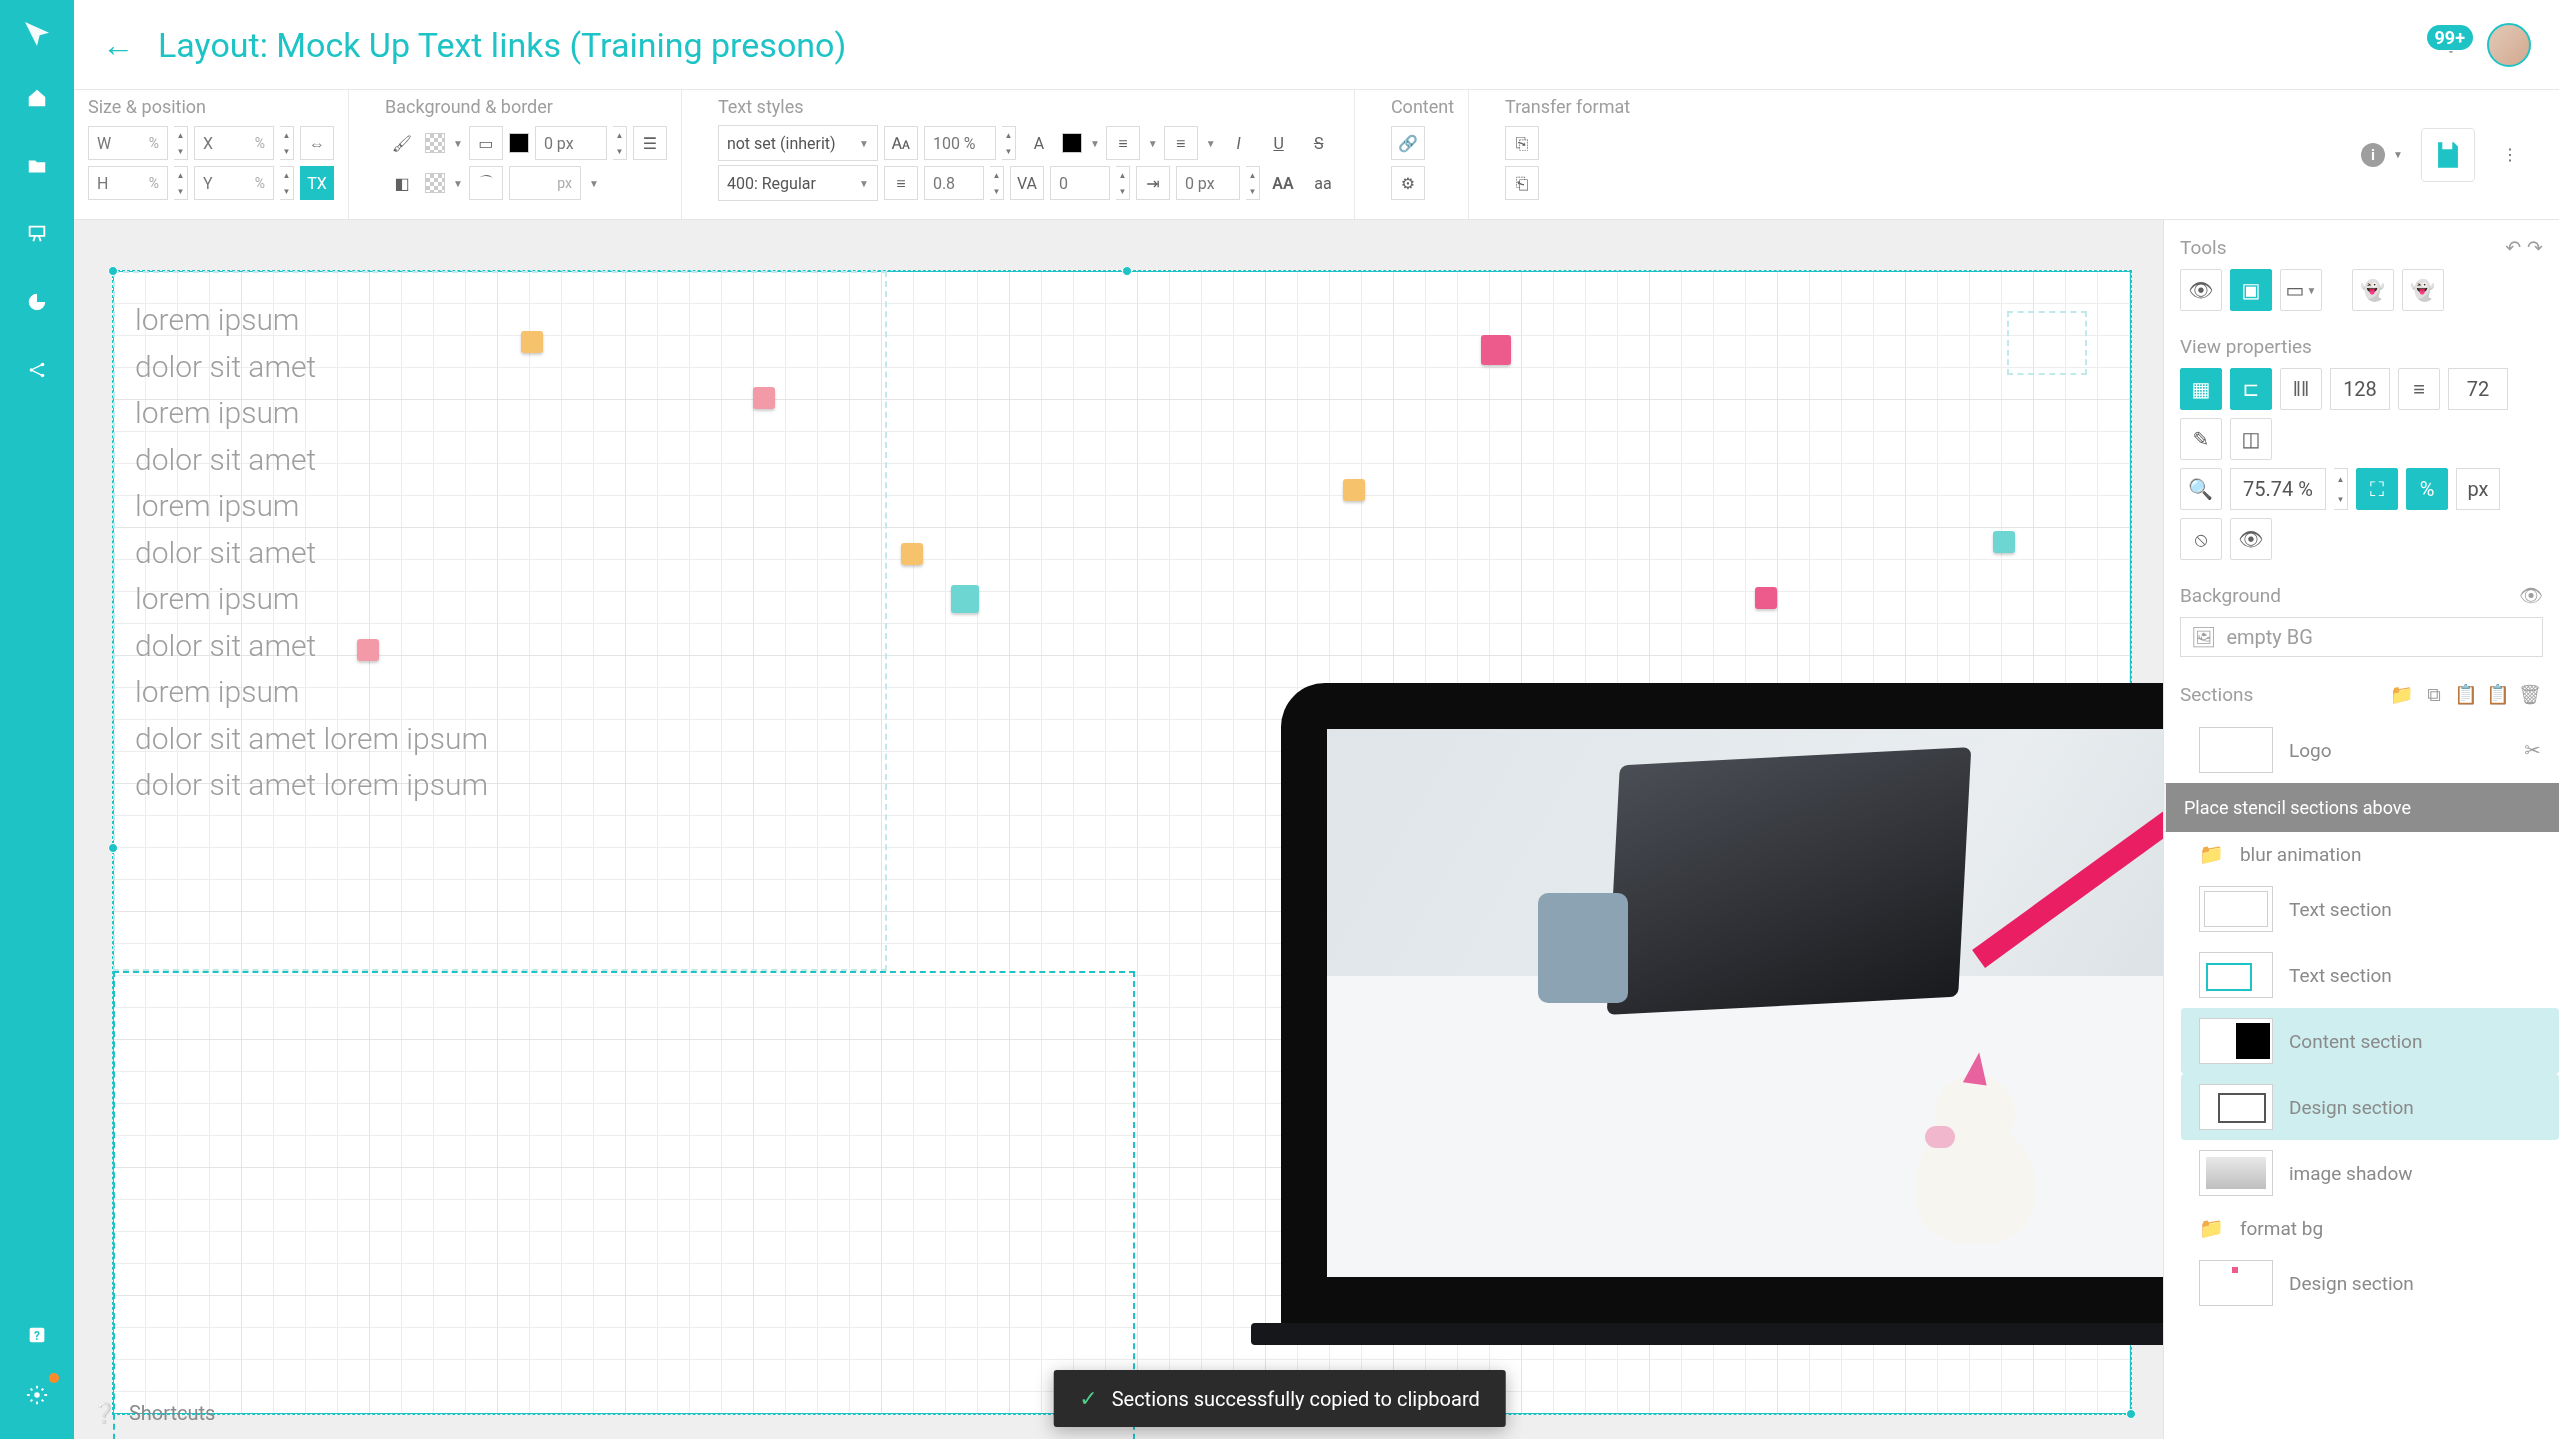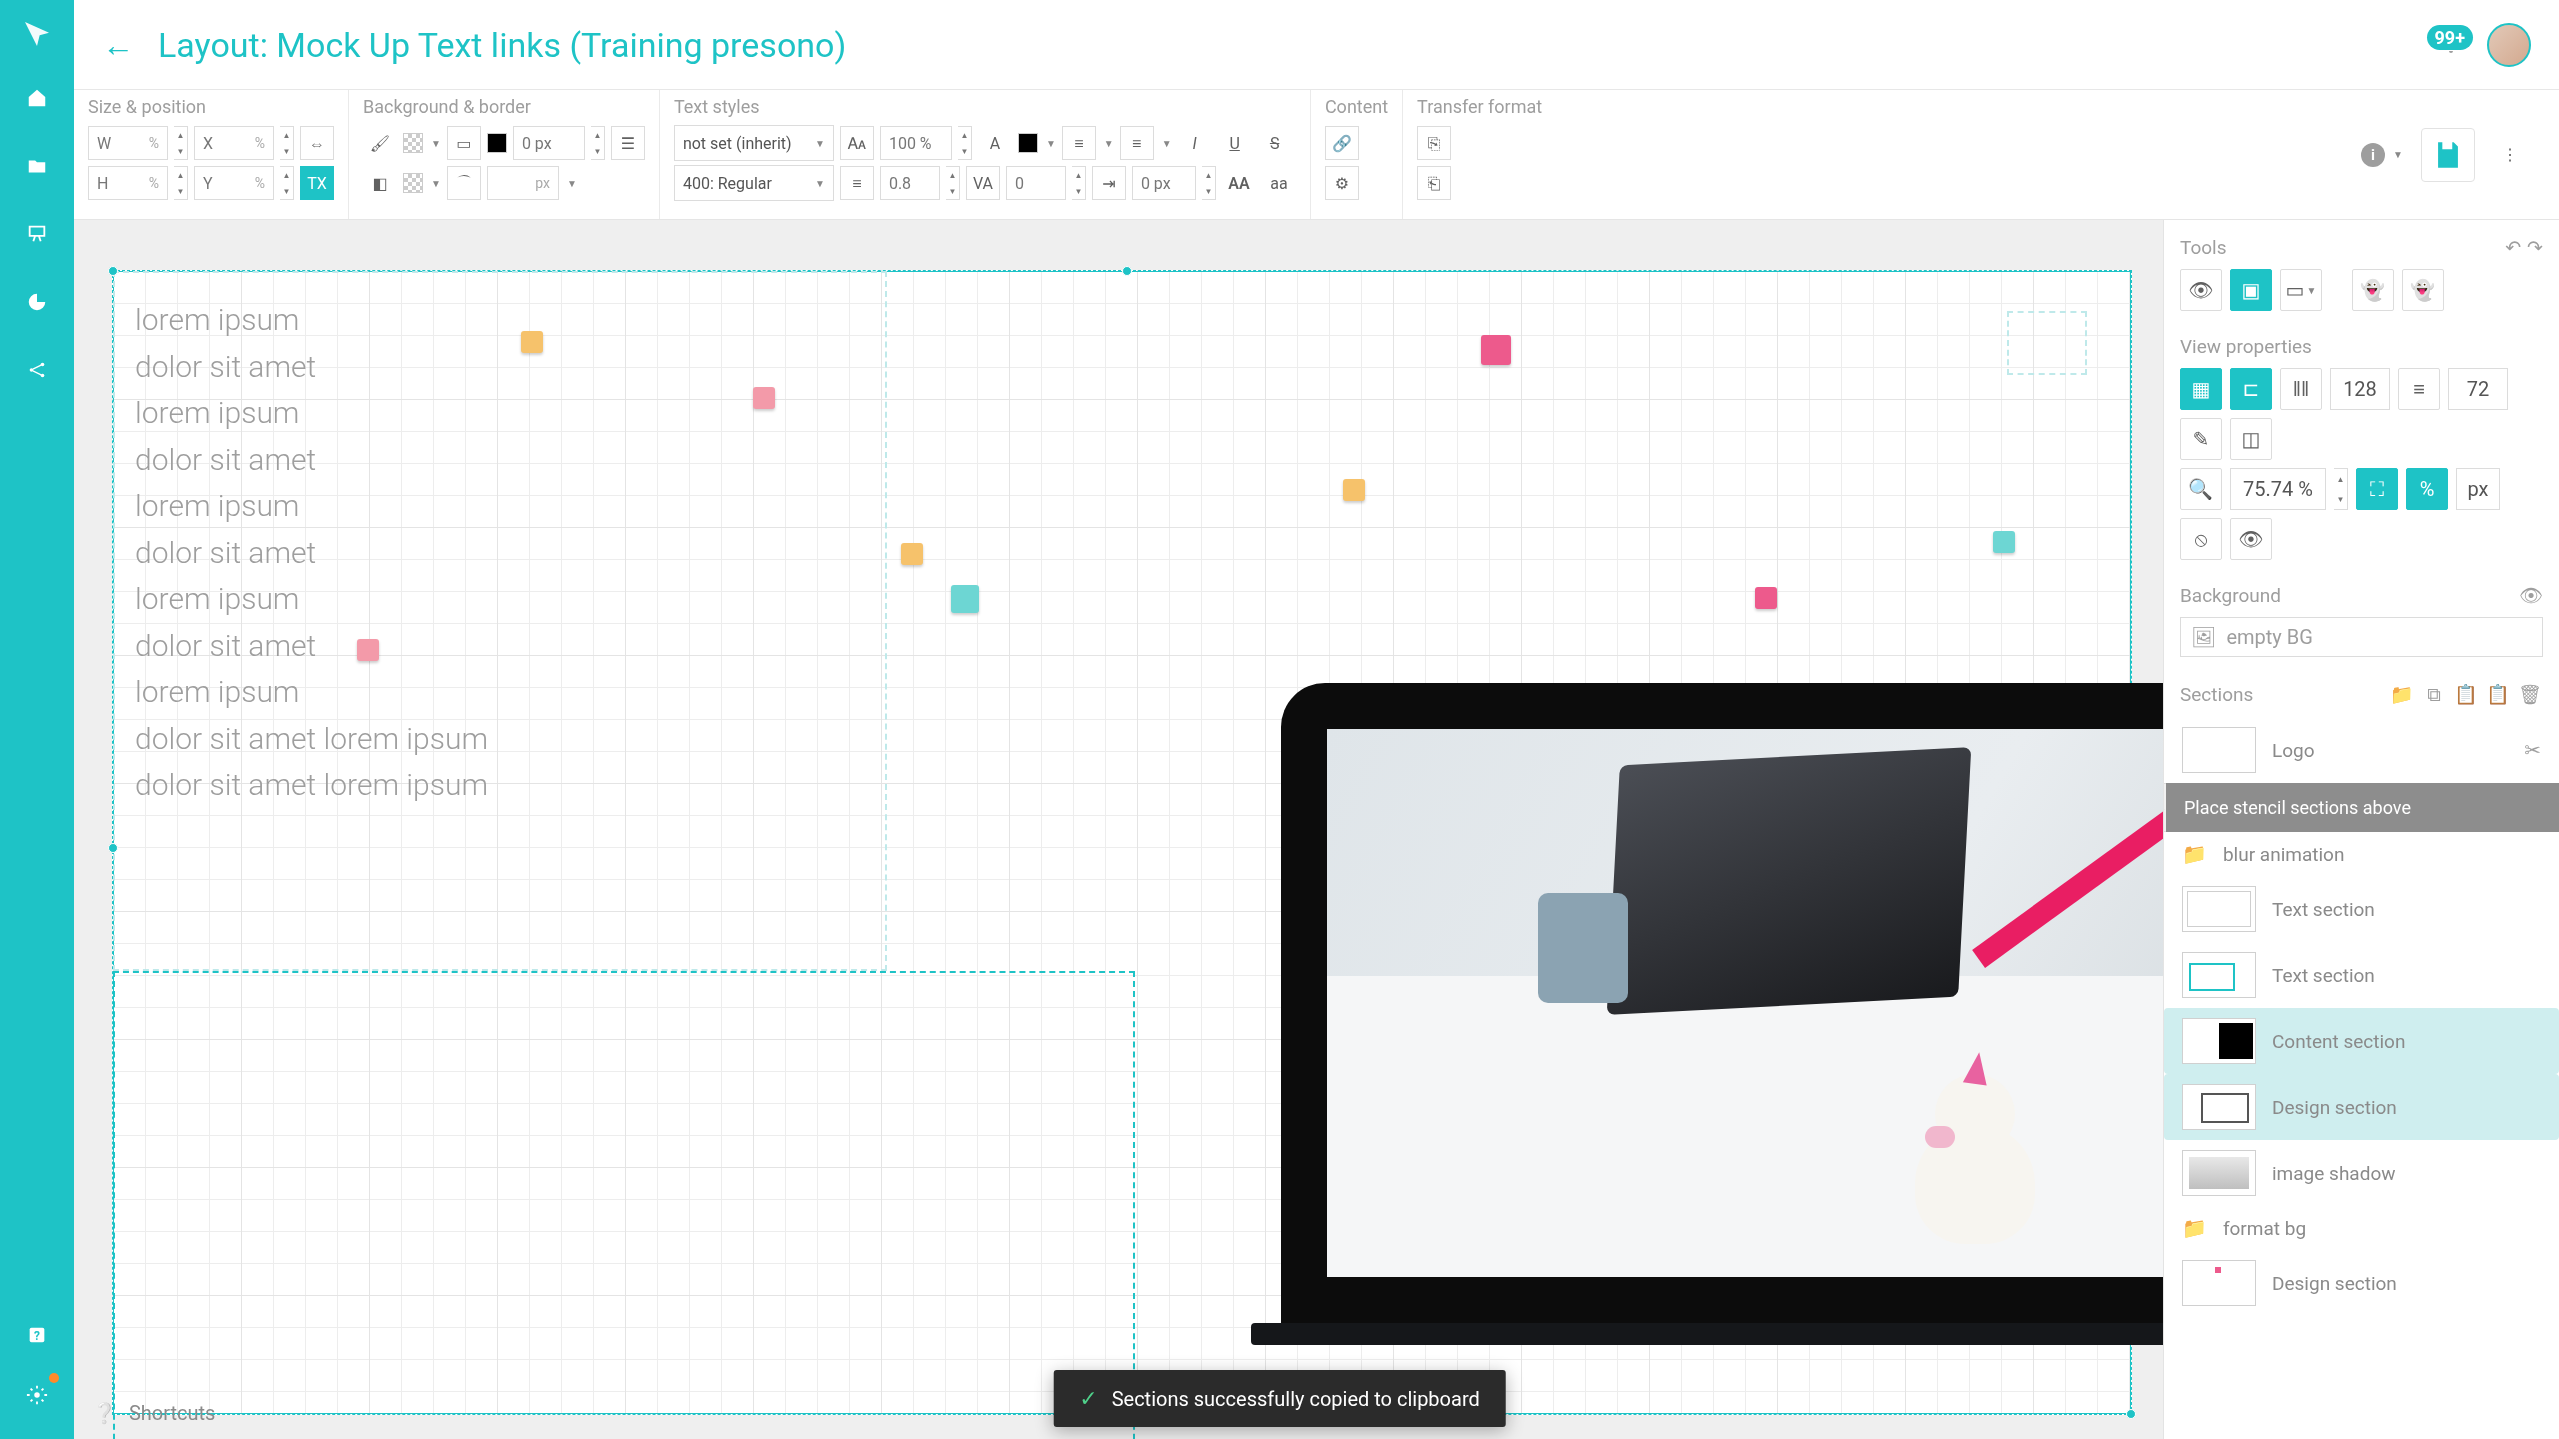--- a/index.html
+++ b/index.html
@@ -19,21 +19,21 @@
   .top-bar { position: absolute; left: 74px; top: 0; right: 0; height: 90px; background: #fff; border-bottom: 1px solid #e7e7e7; display: flex; align-items: center; padding: 0 28px; }
   .back-btn { color: #1ec3c6; font-size: 32px; margin-right: 24px; cursor: pointer; }
   .page-title { color: #1ec3c6; font-size: 34px; font-weight: 400; }
   .top-right { margin-left: auto; display: flex; align-items: center; gap: 24px; }
   .bell { position: relative; }
   .bell svg { width: 24px; height: 24px; fill: #9e9e9e; }
   .bell-badge { position: absolute; top: -8px; right: -10px; background: #1ec3c6; color: #fff; font-size: 18px; font-weight: 700; border-radius: 14px; padding: 2px 8px; }
   .avatar { width: 44px; height: 44px; border-radius: 50%; background: linear-gradient(135deg,#e2c9b8,#d3a98f); border: 2px solid #1ec3c6; }
 
   
-  .ribbon { position: absolute; left: 74px; top: 90px; right: 0; height: 130px; background: #fff; border-bottom: 1px solid #e5e5e5; display: flex; }
+  .ribbon { position: absolute; left: 74px; top: 90px; right: 0; height: 130px; background: #fff; border-bottom: 1px solid #e5e5e5; display: flex; gap: 22px; }
   .ribbon-group { padding: 6px 14px 10px; display: flex; flex-direction: column; border-right: 1px solid #eaeaea; }
   .ribbon-group-label { font-size: 18px; color: #9e9e9e; margin-bottom: 6px; }
   .ribbon-row { display: flex; gap: 6px; align-items: center; height: 40px; }
   .ribbon-input { width: 80px; height: 34px; border: 1px solid #dcdcdc; background: #fff; display: flex; align-items: center; padding: 0 8px; color: #777; font-size: 16px; }
   .ribbon-unit { font-size: 14px; color: #aaa; margin-left: auto; }
   .ribbon-stepper { width: 14px; height: 34px; display: flex; flex-direction: column; border: 1px solid #dcdcdc; border-left: none; }
   .ribbon-stepper div { flex:1; font-size:8px; display:flex; align-items:center; justify-content:center; color:#777; }
   .icon-btn { width: 34px; height: 34px; border: 1px solid transparent; display: flex; align-items: center; justify-content: center; cursor: pointer; color: #616161; }
   .icon-btn.framed { border: 1px solid #dcdcdc; }
   .icon-btn.teal-bg { background: #1ec3c6; color: #fff; }
@@ -88,21 +88,21 @@
 
   
   .right-panel { position:absolute; right:0; top:220px; width:396px; bottom:0; background:#fff; border-left:1px solid #e3e3e3; overflow-y:auto; font-size:20px; color:#555; }
   .rp-section { padding: 16px 16px 8px; }
   .rp-head { display:flex; align-items:center; justify-content:space-between; color:#9e9e9e; font-size:19px; margin-bottom:10px; }
   .rp-row { display:flex; gap:8px; align-items:center; flex-wrap:wrap; }
   .rp-btn { width:42px; height:42px; border:1px solid #dcdcdc; display:flex; align-items:center; justify-content:center; border-radius:2px; cursor:pointer; color:#616161; }
   .rp-btn.active { background:#1ec3c6; color:#fff; border-color:#1ec3c6; }
   .rp-input { width:60px; height:42px; border:1px solid #dcdcdc; display:flex; align-items:center; justify-content:center; color:#555; }
   .bg-chip { border:1px solid #dcdcdc; height:40px; display:flex; align-items:center; gap:10px; padding:0 10px; color:#9e9e9e; width:100%; }
-  .sec-item { display:flex; align-items:center; gap:16px; padding:8px 10px; border-radius:4px; cursor:pointer; }
+  .sec-item { display:flex; align-items:center; gap:16px; padding:8px 10px; border-radius:4px; cursor:pointer;margin-left:17px; }
   .sec-item.sel { background:#cfeeef; }
   .sec-thumb { width:74px; height:46px; border:1px solid #d0d0d0; background:#fff; position:relative; }
   .sec-label { color:#8a8a8a; font-size:19px; }
   .stencil-banner { background:#8d8d8d; color:#fff; padding:14px 20px; font-size:18px; display:flex; align-items:center; position:relative; }
   .stencil-tab { position:absolute; left:-16px; top:0; bottom:0; width:18px; background:#f1f1f1; border:1px solid #ddd; border-right:none; display:flex; align-items:center; justify-content:center; color:#888; cursor:pointer; border-radius:4px 0 0 4px; }
   .sec-tools { display:flex; gap:6px; color:#9e9e9e; }
   .sec-tools .mini { width:26px; height:26px; display:flex; align-items:center; justify-content:center; cursor:pointer; }
 
   
   .shortcuts-bar { position:absolute; left:74px; bottom:0; height:52px; display:flex; align-items:center; gap:12px; padding:0 18px; color:#8a8a8a; font-size:20px; }

